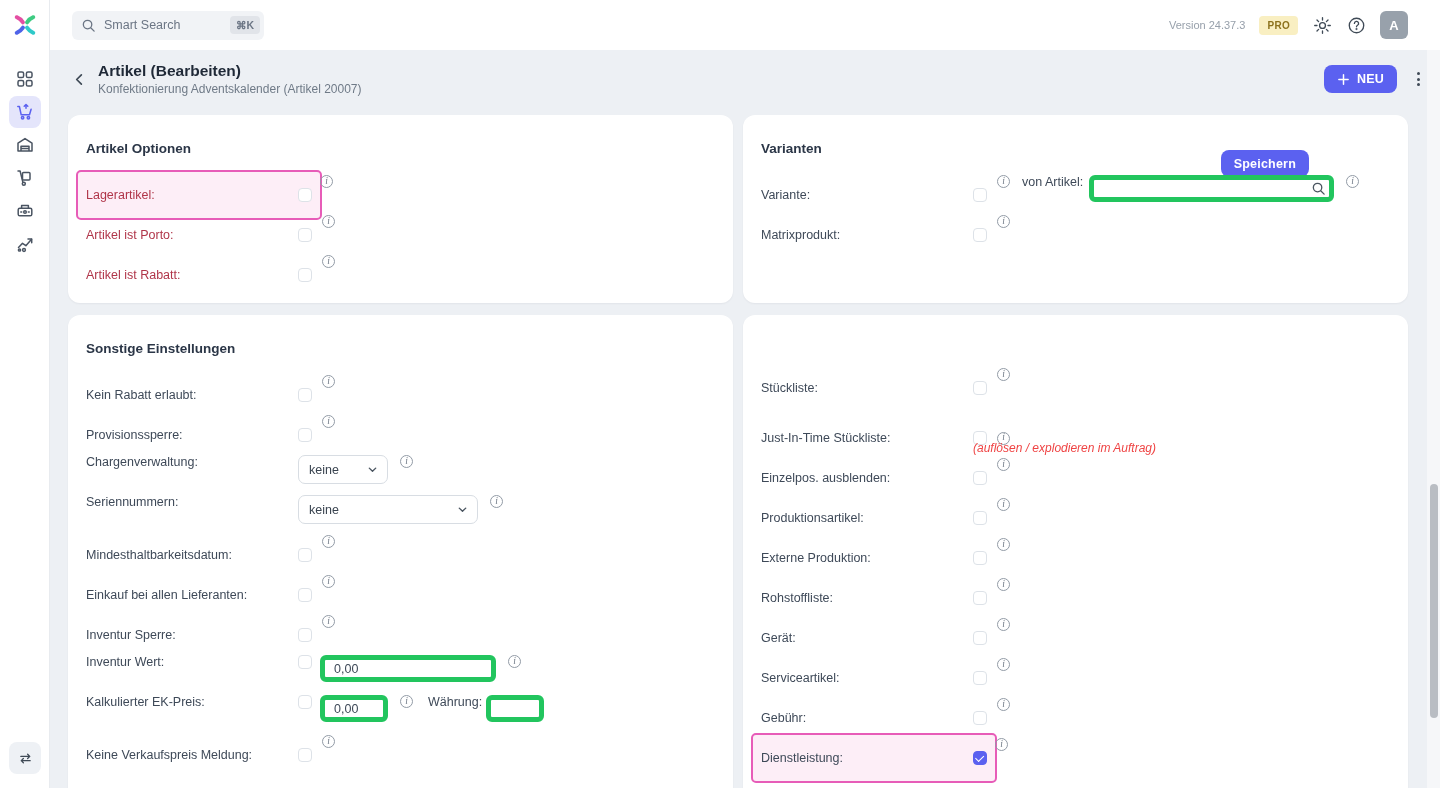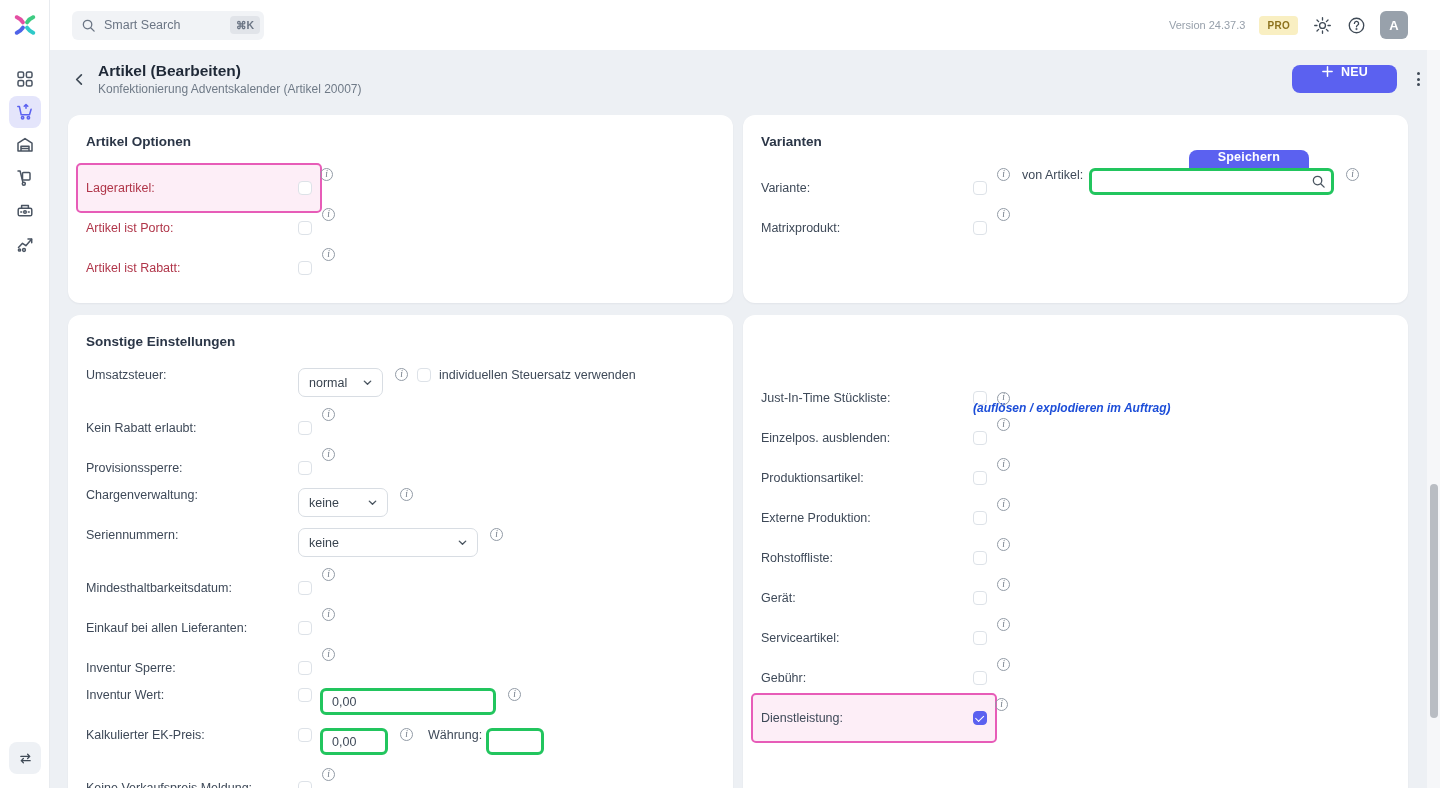--- a/index.html
+++ b/index.html
@@ -26,54 +26,54 @@
   .sidebar-toggle { position:fixed; left:9px; bottom:14px; width:32px; height:32px; border-radius:8px; background:#eef1f5; color:#3f4a56; display:flex; align-items:center; justify-content:center; cursor:pointer; z-index:21; }
 
   
   .main { position:absolute; left:50px; top:50px; right:0; }
   .page-header { height:58px; display:flex; align-items:center; padding:0 16px 0 18px; }
   .back-btn { width:22px; height:22px; display:flex; align-items:center; justify-content:center; color:#3f4a56; cursor:pointer; margin-right:8px; }
   .title-block { line-height:1.25; }
   .page-title { font-size:15.5px; font-weight:bold; color:#1f2937; }
   .page-subtitle { font-size:12px; color:#6f7a87; margin-top:2px; }
   .header-actions { margin-left:auto; display:flex; align-items:center; gap:16px; }
-  .btn-primary { background:#5b61f0; color:#fff; border:none; height:28px; padding:0 29px; border-radius:8px; font-size:12.5px; font-weight:bold; display:flex; align-items:flex-start; gap:7px; cursor:pointer; font-family:inherit; letter-spacing:.2px; }
+  .btn-primary { background:#5b61f0; color:#fff; border:none; height:28px; padding:0 13px; border-radius:8px; font-size:12.5px; font-weight:bold; display:flex; align-items:center; gap:7px; cursor:pointer; font-family:inherit; letter-spacing:.2px; }
   .kebab { display:flex; flex-direction:column; gap:2.5px; cursor:pointer; padding:4px; }
   .kebab i { width:3px; height:3px; border-radius:50%; background:#3f4a56; display:block; }
 
   
   .content { display:flex; gap:10px; padding:7px 32px 0 18px; align-items:flex-start; }
   .col { display:flex; flex-direction:column; gap:12px; width:665px; flex:0 0 665px; }
   .card { background:#fff; border-radius:12px; padding:18px; box-shadow:0 1px 2px rgba(16,24,40,.05); position:relative; }
   .card-sm { height:188px; }
   .card-lg { height:620px; }
-  .card-title { font-size:13.5px; font-weight:bold; color:#2b3647; line-height:17px; }
+  .card-title { font-size:13.5px; font-weight:bold; color:#2b3647; line-height:17px;margin-top:7px; }
   .rows { margin-top:18px; }
   .rows-offset { margin-top:35px; }
   .form-row { height:40px; display:flex; }
   .form-row.has-note { height:50px; align-items:center; padding-top:10px; position:relative; }
-  .row-note { position:absolute; left:212px; top:33px; font-size:12px; font-style:italic; color:#1d4ed8; white-space:nowrap;font-weight:bold; }
+  .row-note { position:absolute; left:212px; top:33px; font-size:12px; font-style:italic; color:#ef4444; white-space:nowrap; }
   .row-main { display:flex; align-items:center; justify-content:space-between; width:226px; flex:0 0 auto; }
   .row-label { font-size:12.5px; color:#3e4958; }
   .card-red .row-label { color:#b03549; }
   .row-main.hl { border:2px solid #e75cb8; background:#fdeef7; border-radius:5px; padding:5px 8px; margin:-5px -12px -5px -10px; width:246px; }
   .label-col { width:212px; flex:0 0 212px; font-size:12.5px; color:#3e4958; }
 
   .checkbox { width:14px; height:14px; border:1px solid #dde2e8; border-radius:4px; background:#fff; flex:0 0 14px; cursor:pointer; display:flex; align-items:center; justify-content:center; }
   .checkbox.checked { background:#5b61f0; border-color:#5b61f0; }
   .checkbox.checked::after { content:""; width:7px; height:4px; border-left:1.8px solid #fff; border-bottom:1.8px solid #fff; transform:rotate(-45deg) translate(0.5px,-1px); }
   .info-icon { width:13px; height:13px; border:1px solid #929ba6; border-radius:50%; color:#6e7885; font-size:9.5px; line-height:1; display:inline-flex; align-items:center; justify-content:center; margin-left:10px; flex:0 0 13px; cursor:pointer; font-family:"Liberation Serif", serif; font-style:italic; }
   .info-icon::before { content:"i"; }
 
   .select { height:29px; border:1px solid #d8dde3; border-radius:7px; background:#fff; display:flex; align-items:center; justify-content:space-between; padding:0 9px 0 10px; color:#39434f; cursor:pointer; }
   .select .chev { color:#4a5560; display:flex; margin-left:8px; }
   .w-select-sm { width:85px; }
   .w-select-md { width:90px; }
   .w-select-lg { width:180px; }
-  .text-input { height:27px; border:3px solid #22c55e; border-radius:6px; padding:0 9px; font-size:12.5px; color:#3e4958; font-family:inherit; background:#fff; outline:none; }
+  .text-input { height:27px; border:5px solid #22c55e; border-radius:6px; padding:0 9px; font-size:12.5px; color:#3e4958; font-family:inherit; background:#fff; outline:none; }
   .inline-label { font-size:12.5px; color:#3e4958; white-space:nowrap; }
 
   
   .save-btn { position:absolute; top:35px; right:99px; height:27px; }
   .search-wrap { position:relative; margin-left:6px; }
   .search-wrap input { width:245px; padding-right:28px; }
   .search-wrap .mag { position:absolute; right:8px; top:6px; color:#4a5560; pointer-events:none; }
 
   
   .scroll-track { position:fixed; right:0; top:50px; bottom:0; width:13px; background:#f6f7f9; z-index:40; }
@@ -247,34 +247,20 @@
     </div>
     <span class="info-icon"></span>
   </div>
 </div>
       </div>
 
       <div class="card card-lg">
         <div class="card-title">Sonstige Einstellungen</div>
         <div class="rows">
 
-          <div class="form-row">
-            <span class="label-col">Umsatzsteuer:</span>
-            <div class="select w-select-sm">
-              <span>normal</span>
-              <span class="chev">
-                  <svg width="11" height="11" viewBox="0 0 12 12" fill="none" stroke="currentColor" stroke-width="1.5" stroke-linecap="round" stroke-linejoin="round">
-                    <path d="M2.5 4.5L6 8l3.5-3.5"></path>
-                  </svg>
-                </span>
-            </div>
-            <span class="info-icon" style="margin-left:12px"></span>
-            <span class="checkbox" style="margin-left:9px"></span>
-            <span class="inline-label" style="margin-left:8px">individuellen Steuersatz verwenden</span>
-          </div>
 
           <div class="form-row">
             <div class="row-main">
                 <span class="row-label">Kein Rabatt erlaubt:</span>
                 <span class="checkbox"></span>
               </div>
             <span class="info-icon"></span>
           </div>
 
           <div class="form-row">
@@ -391,20 +377,27 @@
                 <span class="row-label">Matrixprodukt:</span>
                 <span class="checkbox"></span>
               </div>
             <span class="info-icon"></span>
           </div>
         </div>
       </div>
 
       <div class="card card-lg">
         <div class="rows rows-offset">
+  <div class="form-row">
+    <div class="row-main">
+      <span class="row-label">Stückliste:</span>
+      <span class="checkbox"></span>
+    </div>
+    <span class="info-icon"></span>
+  </div>
 
   <div class="form-row has-note">
     <div class="row-main">
       <span class="row-label">Just-In-Time Stückliste:</span>
       <span class="checkbox"></span>
     </div>
     <span class="info-icon"></span>
   <div class="row-note">(auflösen / explodieren im Auftrag)</div>
             </div>
 

